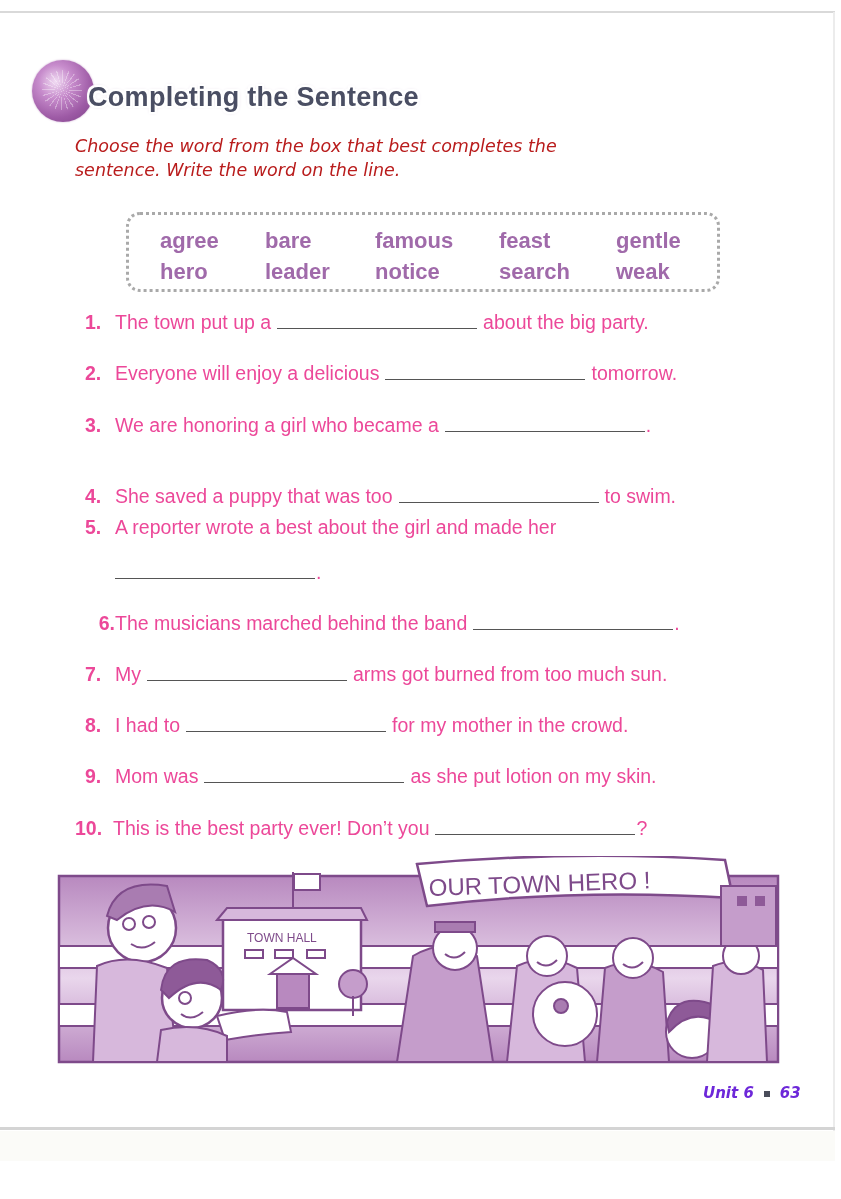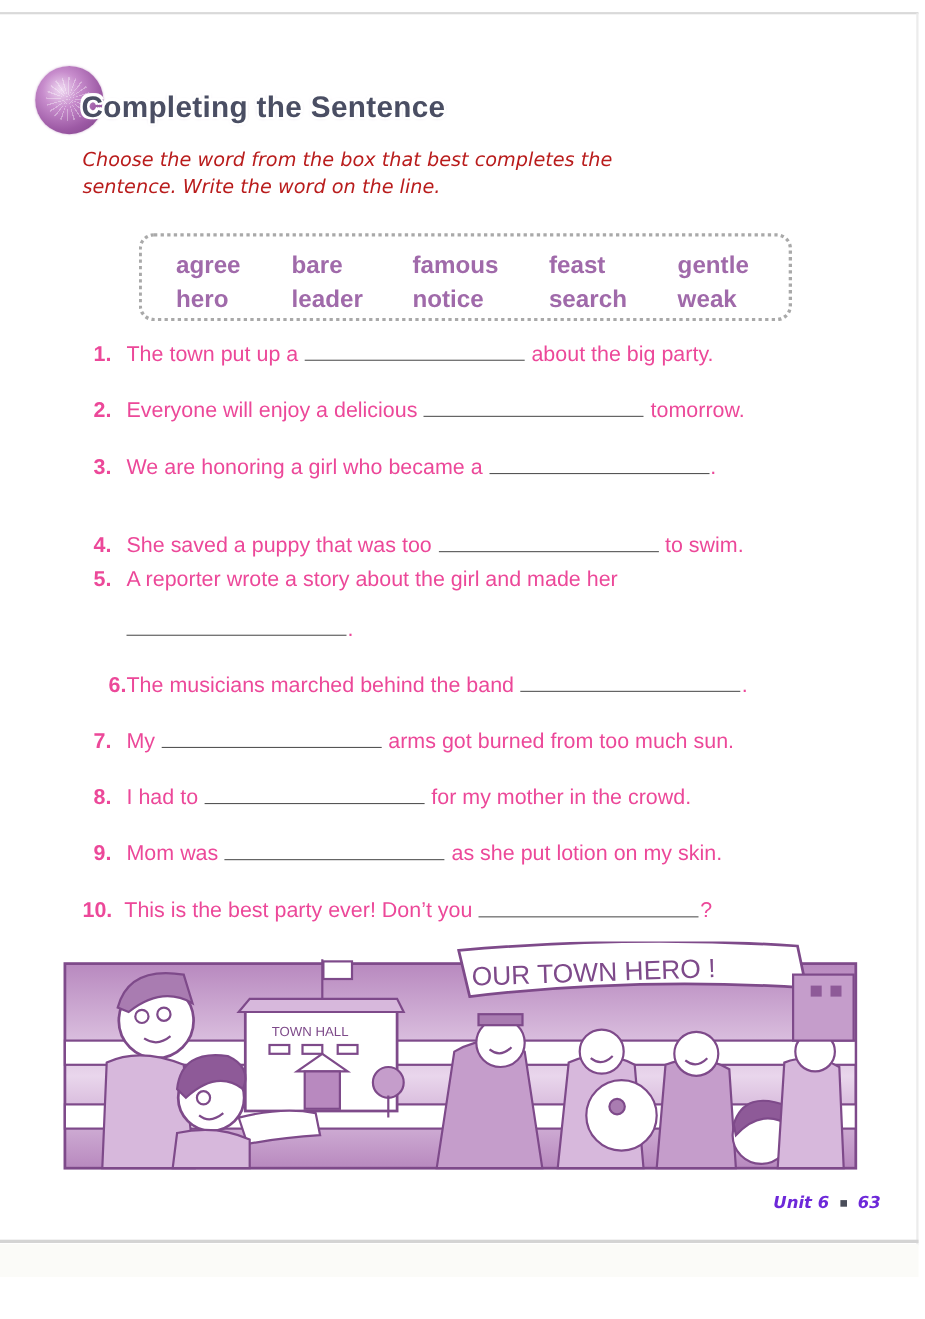--- a/index.html
+++ b/index.html
@@ -16,21 +16,21 @@
     .orb {
       position:absolute; left:0; top:0; width:62px; height:62px; border-radius:50%;
       background: radial-gradient(circle at 38% 35%, #f1dcf3 0%, #c78ccc 30%, #9d5aa5 65%, #7a3f86 100%);
       box-shadow: 0 0 2px #c9a6cc;
     }
     .orb::before {
       content:""; position:absolute; left:10px; top:10px; width:40px; height:40px; border-radius:50%;
       background: repeating-conic-gradient(from 0deg, rgba(255,255,255,0.35) 0deg 4deg, rgba(255,255,255,0) 4deg 18deg);
     }
     .title {
-      position:absolute; left:42px; top:22px; font-size:27px; font-weight:bold; color:#4a4e63;
+      position:absolute; left:56px; top:22px; font-size:27px; font-weight:bold; color:#4a4e63;
       letter-spacing:0.3px;
       text-shadow: 2px 0 0 #fff, -2px 0 0 #fff, 0 2px 0 #fff, 0 -2px 0 #fff,
                    2px 2px 0 #fff, -2px -2px 0 #fff, 2px -2px 0 #fff, -2px 2px 0 #fff,
                    0 0 4px #c9b6cf;
     }
     .instructions {
       position:absolute; left:75px; top:134px; width:520px;
       font-family:"DejaVu Sans", sans-serif; font-style:italic; font-size:17.5px; line-height:24px; color:#b91c1c;
     }
     .word-box {
@@ -87,21 +87,21 @@
 <div class="q" style="top:362px;">
   <span class="num">2.</span><span>Everyone will enjoy a delicious</span><span class="blank" style="width:200px;"></span><span>tomorrow.</span>
 </div>
 <div class="q" style="top:414px;">
   <span class="num">3.</span><span>We are honoring a girl who became a</span><span class="blank" style="width:200px;margin-right:1px;"></span><span>.</span>
 </div>
 <div class="q" style="top:485px;">
   <span class="num">4.</span><span>She saved a puppy that was too</span><span class="blank" style="width:200px;"></span><span>to swim.</span>
 </div>
 <div class="q" style="top:516px;">
-  <span class="num">5.</span><span>A reporter wrote a story about the girl and made her</span>
+  <span class="num">5.</span><span>A reporter wrote a best about the girl and made her</span>
 </div>
 <div class="q" style="top:561px;left:115px;">
   <span class="blank" style="width:200px;margin:0 1px 0 0;"></span><span>.</span>
 </div>
 <div class="q" style="top:612px;text-align:right;">
   <span class="num">6.</span><span>The musicians marched behind the band</span><span class="blank" style="width:200px;margin-right:1px;"></span><span>.</span>
 </div>
 <div class="q" style="top:663px;">
   <span class="num">7.</span><span>My</span><span class="blank" style="width:200px;"></span><span>arms got burned from too much sun.</span>
 </div>

